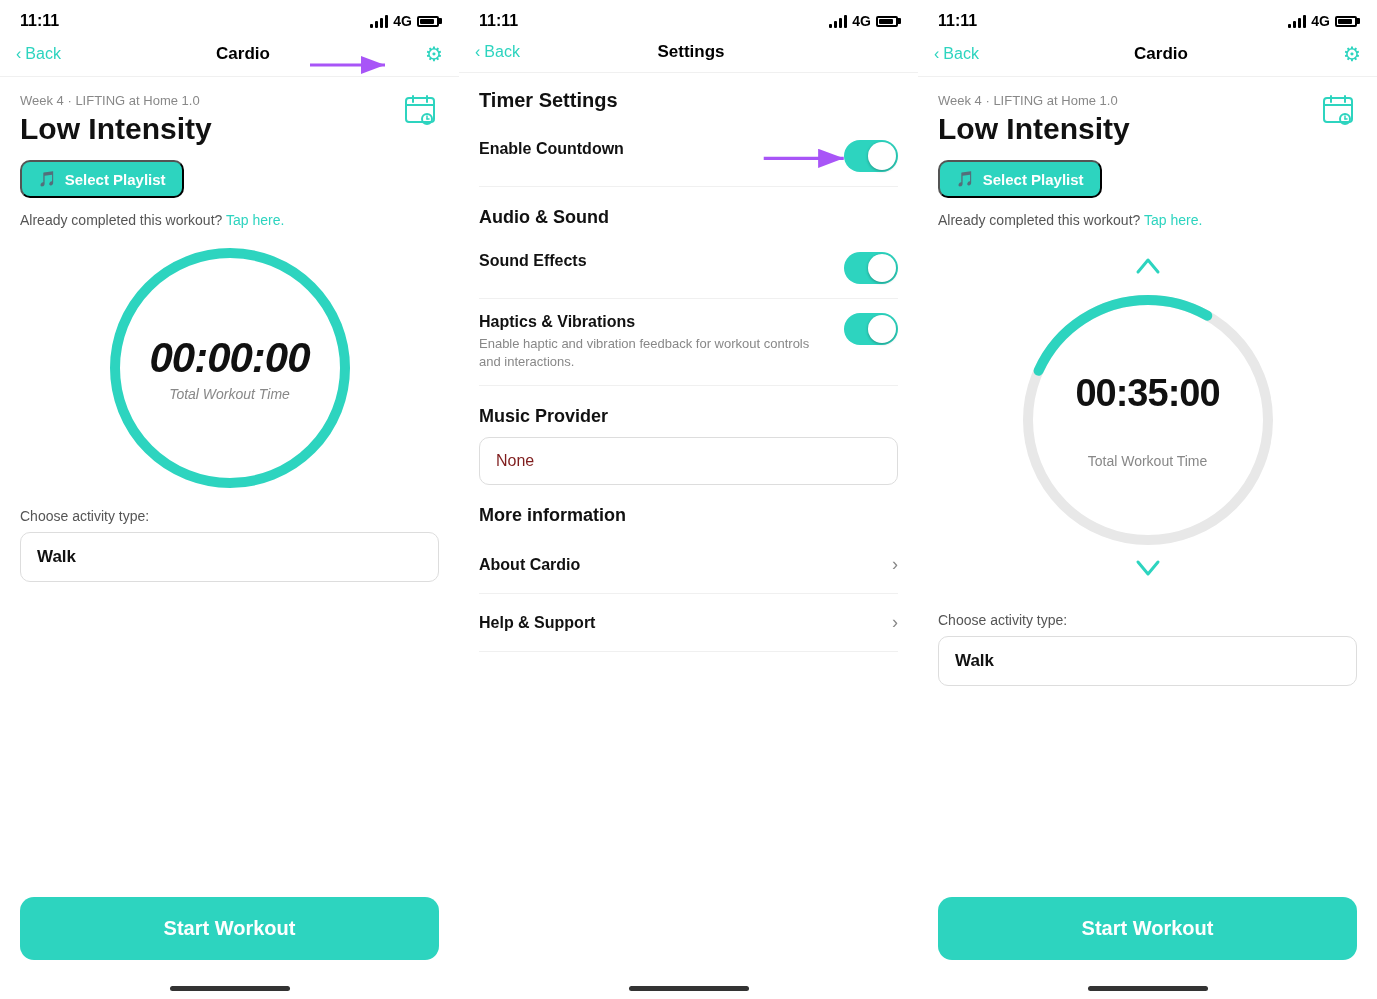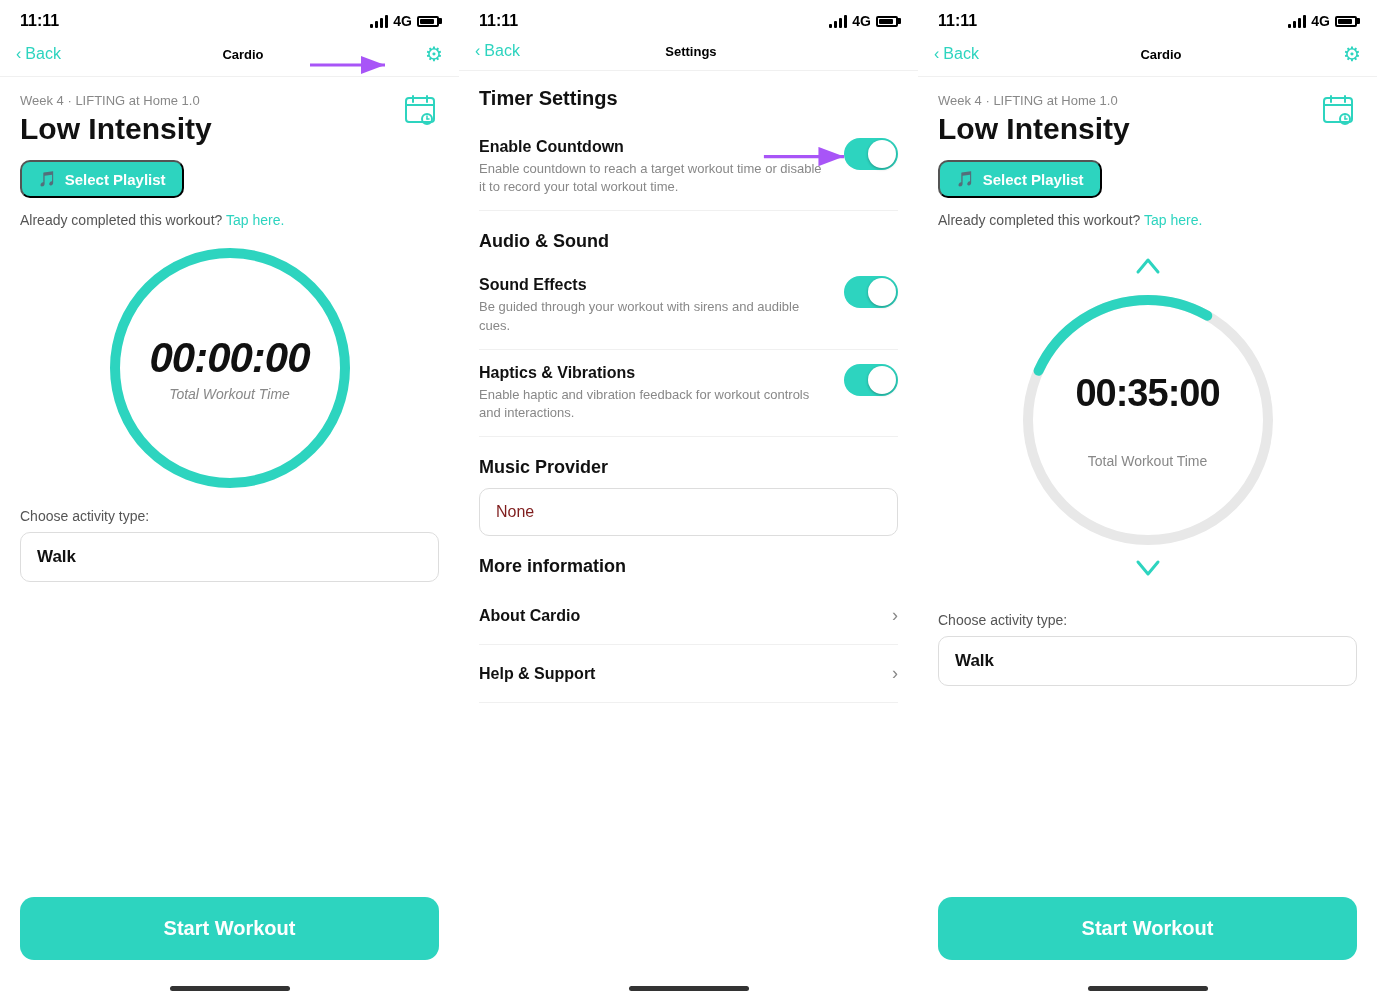--- a/index.html
+++ b/index.html
@@ -56,21 +56,21 @@
     }
     .nav-back {
       color: #2dd4bf;
       font-size: 16px;
       display: flex;
       align-items: center;
       gap: 4px;
       cursor: pointer;
     }
     .nav-title {
-      font-size: 13px;
+      font-size: 17px;
       font-weight: 600;
       color: #000;
     }
     .nav-icon {
       color: #2dd4bf;
       font-size: 20px;
       cursor: pointer;
     }
     
     .screen-content {
@@ -450,33 +450,31 @@
           </marker>
         </defs>
         <line x1="280" y1="80" x2="355" y2="80" stroke="#a855f7" stroke-width="3" marker-end="url(#arrowhead2)"></line>
       </svg>
 
       <div class="settings-section-title">Timer Settings</div>
 
       <div class="settings-row">
         <div class="settings-row-text">
           <div class="settings-row-title">Enable Countdown</div>
-          <div class="settings-row-desc">Enable countdown to reach a target workout time or disable it to record your total workout time.</div>
         </div>
         <div class="toggle on">
           <div class="toggle-knob"></div>
         </div>
       </div>
 
       <div class="settings-subsection">Audio &amp; Sound</div>
 
       <div class="settings-row">
         <div class="settings-row-text">
           <div class="settings-row-title">Sound Effects</div>
-          <div class="settings-row-desc">Be guided through your workout with sirens and audible cues.</div>
         </div>
         <div class="toggle on">
           <div class="toggle-knob"></div>
         </div>
       </div>
 
       <div class="settings-row">
         <div class="settings-row-text">
           <div class="settings-row-title">Haptics &amp; Vibrations</div>
           <div class="settings-row-desc">Enable haptic and vibration feedback for workout controls and interactions.</div>

